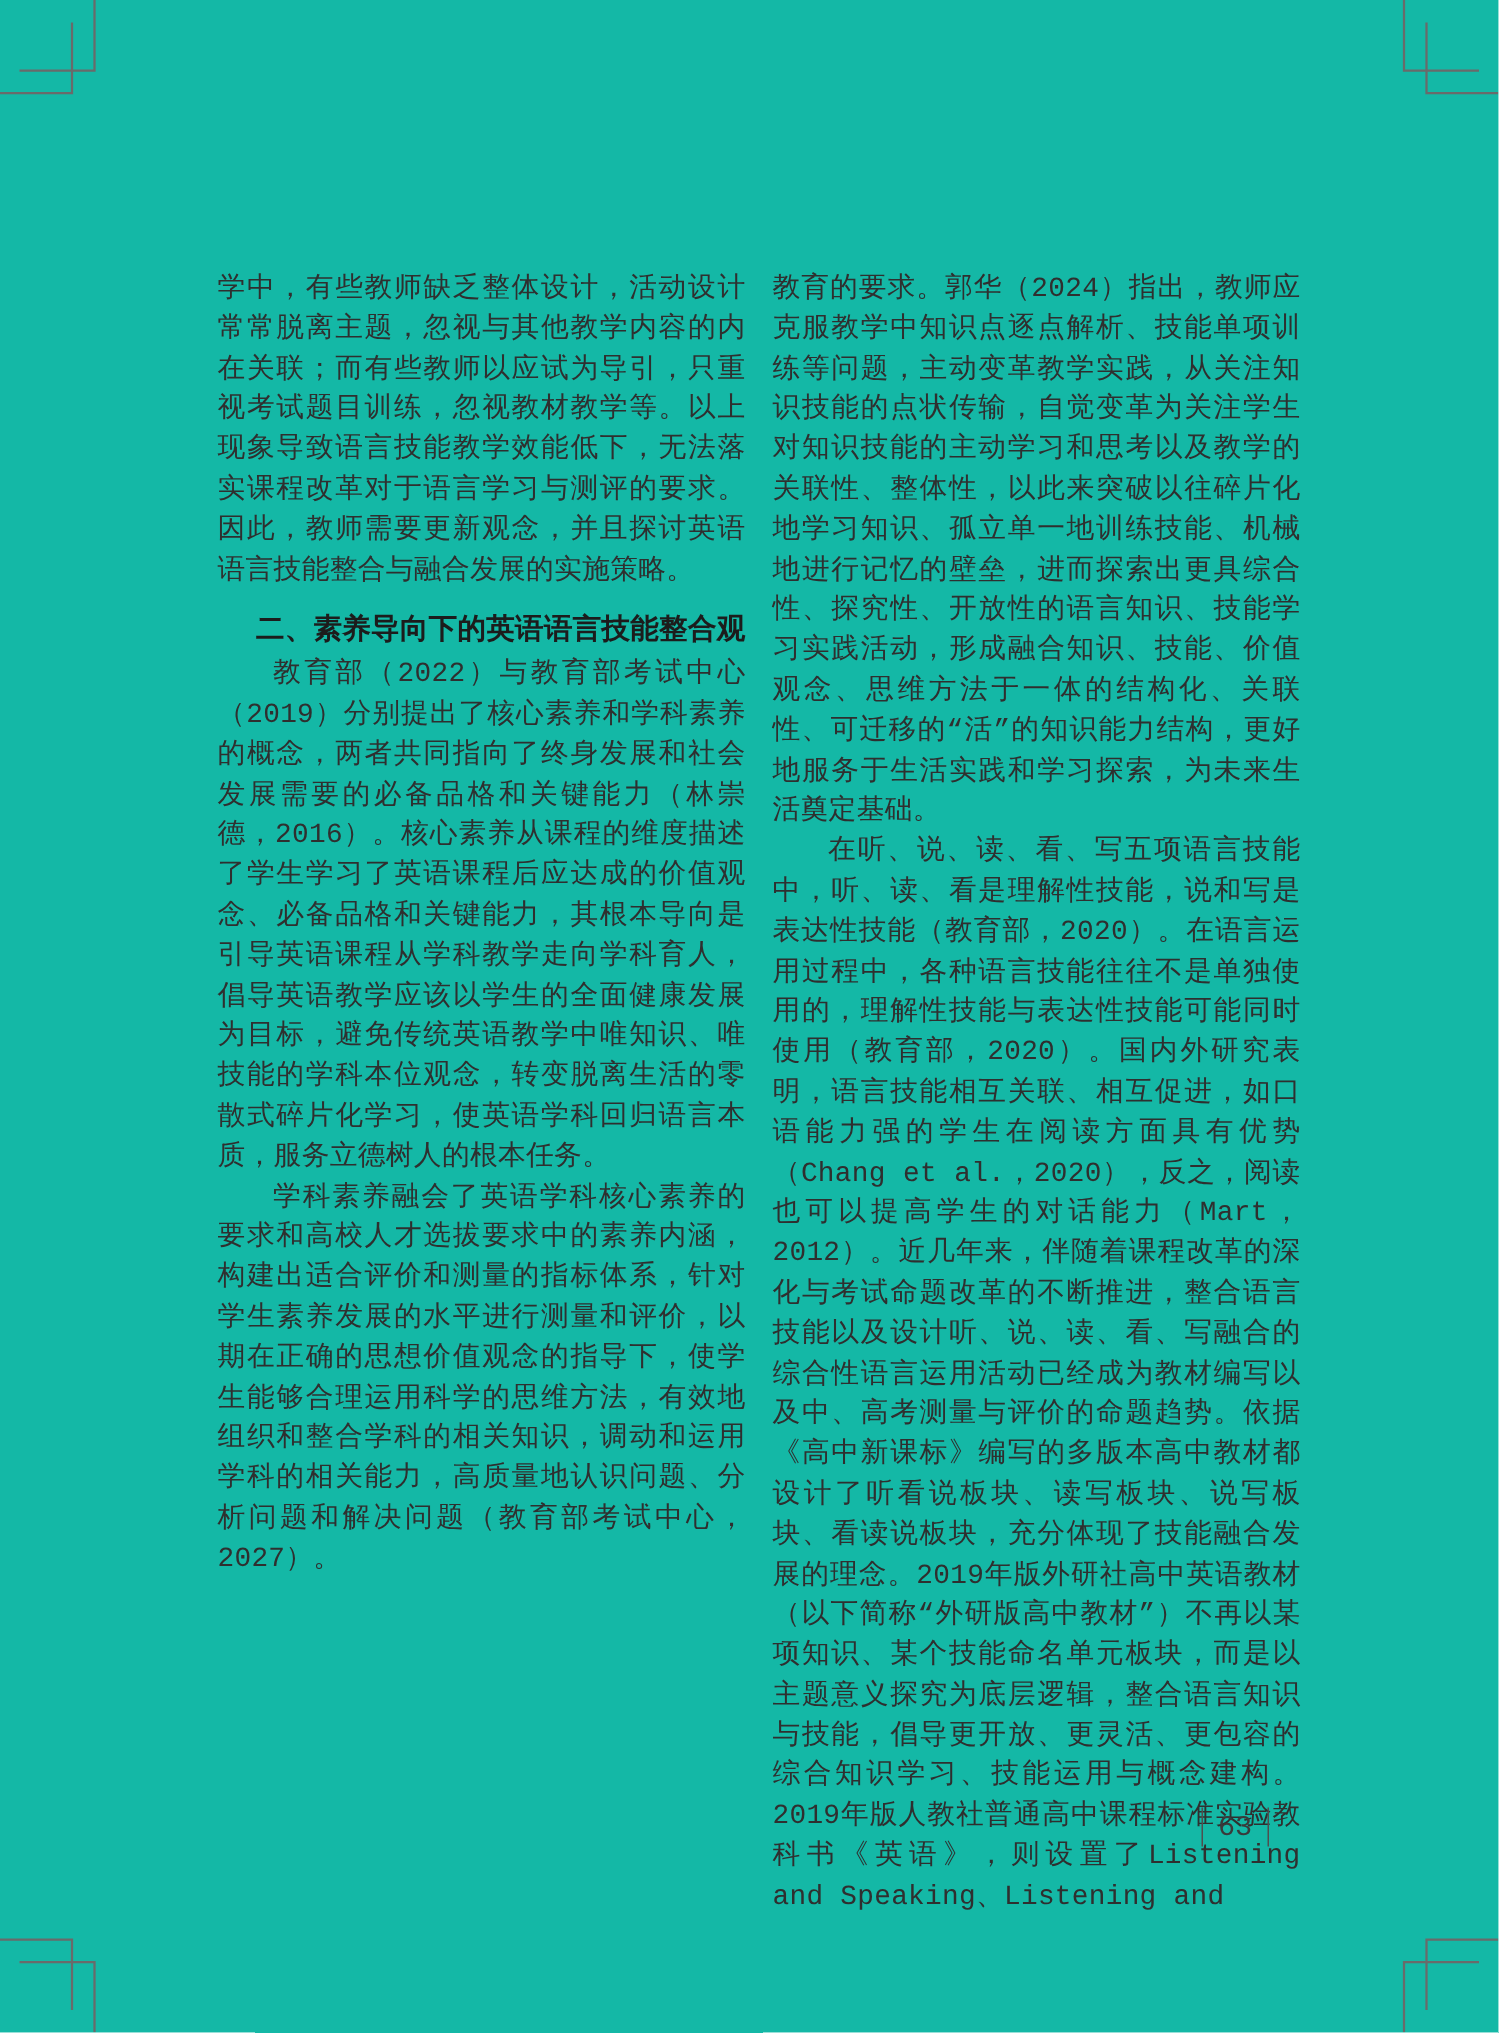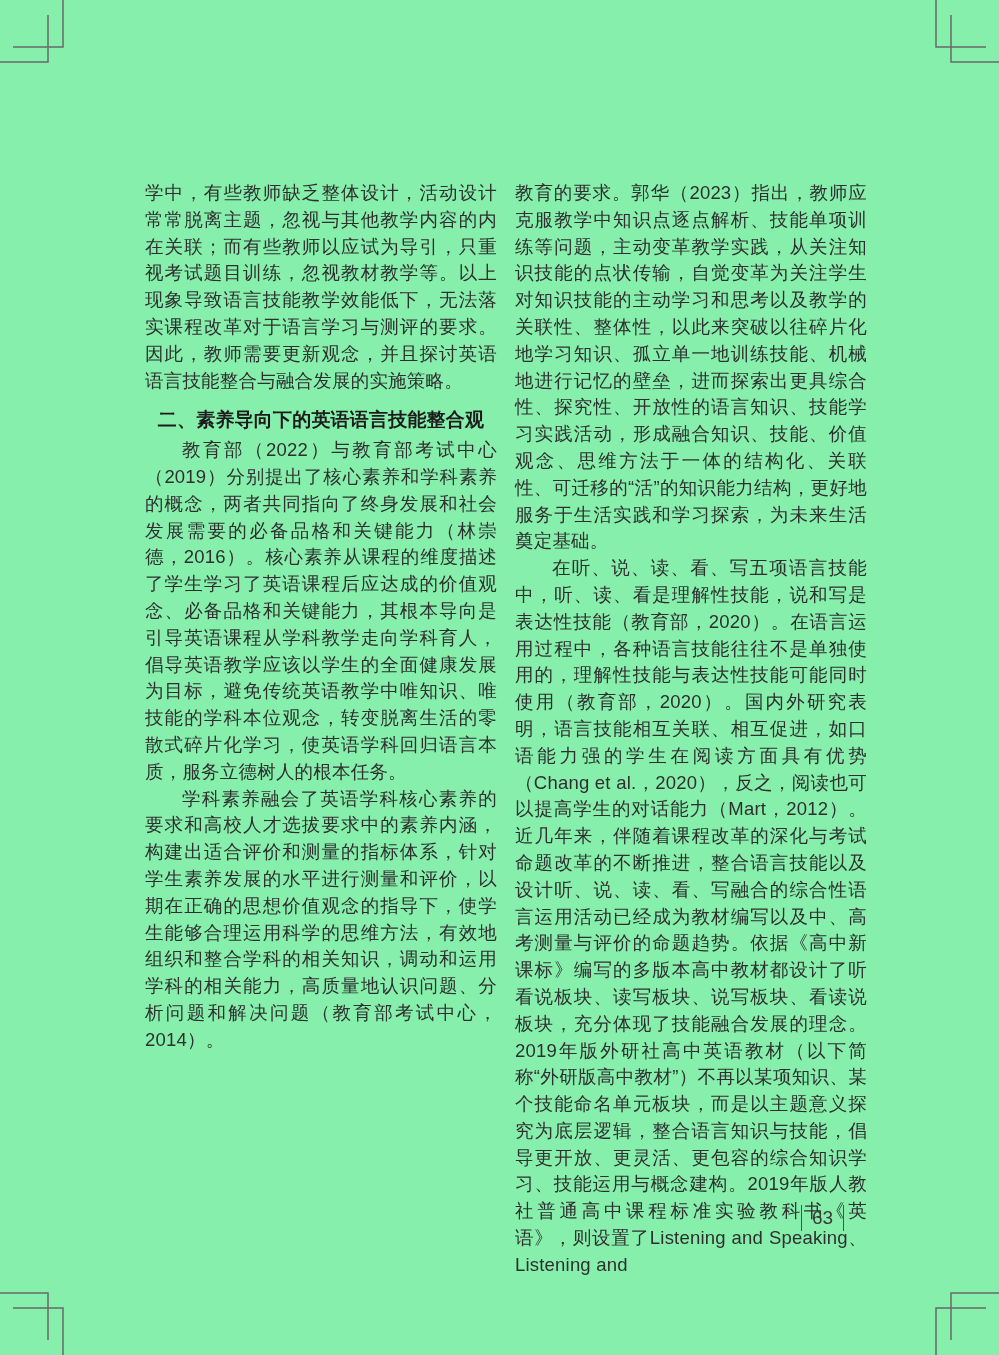--- a/index.html
+++ b/index.html
@@ -4,23 +4,23 @@
 <style>
   html, body {
     margin: 0;
     padding: 0;
     background: #ffffff;
   }
   .page {
     position: relative;
     width: 999px;
     height: 1355px;
-    background: #86efac;
+    background: #14b8a6;
     overflow: hidden;
-    font-family: Liberation Sans, sans-serif;
+    font-family: Liberation Mono, monospace;
   }
   
   .crop-mark {
     position: absolute;
     width: 70px;
     height: 70px;
     pointer-events: none;
   }
   .crop-mark.tl { top: 0; left: 0; }
   .crop-mark.tr { top: 0; right: 0; transform: scaleX(-1); }
@@ -49,21 +49,21 @@
   }
   .col p.indent {
     text-indent: 2em;
   }
   .col h2.section-heading {
     font-size: 19px;
     line-height: 26.8px;
     margin: 13px 0 3px 0;
     color: #1c1c1c;
     font-weight: bold;
-    text-align: center;
+    text-align: right;
   }
   
   .page-number {
     position: absolute;
     left: 801px;
     top: 1205px;
     height: 26px;
     line-height: 26px;
     padding: 0 10px;
     border-left: 1.5px solid #4f4f4f;
@@ -93,25 +93,25 @@
     <polyline points="63,0 63,47 13,47" fill="none" stroke="#6a6a6a" stroke-width="1.5"></polyline>
     <polyline points="0,62 48,62 48,15" fill="none" stroke="#6a6a6a" stroke-width="1.5"></polyline>
   </svg>
 
   <div class="columns">
 
     <div class="col">
       <p>学中，有些教师缺乏整体设计，活动设计常常脱离主题，忽视与其他教学内容的内在关联；而有些教师以应试为导引，只重视考试题目训练，忽视教材教学等。以上现象导致语言技能教学效能低下，无法落实课程改革对于语言学习与测评的要求。因此，教师需要更新观念，并且探讨英语语言技能整合与融合发展的实施策略。</p>
       <h2 class="section-heading">二、素养导向下的英语语言技能整合观</h2>
       <p class="indent">教育部（2022）与教育部考试中心（2019）分别提出了核心素养和学科素养的概念，两者共同指向了终身发展和社会发展需要的必备品格和关键能力（林崇德，2016）。核心素养从课程的维度描述了学生学习了英语课程后应达成的价值观念、必备品格和关键能力，其根本导向是引导英语课程从学科教学走向学科育人，倡导英语教学应该以学生的全面健康发展为目标，避免传统英语教学中唯知识、唯技能的学科本位观念，转变脱离生活的零散式碎片化学习，使英语学科回归语言本质，服务立德树人的根本任务。</p>
-      <p class="indent">学科素养融会了英语学科核心素养的要求和高校人才选拔要求中的素养内涵，构建出适合评价和测量的指标体系，针对学生素养发展的水平进行测量和评价，以期在正确的思想价值观念的指导下，使学生能够合理运用科学的思维方法，有效地组织和整合学科的相关知识，调动和运用学科的相关能力，高质量地认识问题、分析问题和解决问题（教育部考试中心，2014）。</p>
+      <p class="indent">学科素养融会了英语学科核心素养的要求和高校人才选拔要求中的素养内涵，构建出适合评价和测量的指标体系，针对学生素养发展的水平进行测量和评价，以期在正确的思想价值观念的指导下，使学生能够合理运用科学的思维方法，有效地组织和整合学科的相关知识，调动和运用学科的相关能力，高质量地认识问题、分析问题和解决问题（教育部考试中心，2027）。</p>
     </div>
 
     <div class="col">
-      <p>教育的要求。郭华（2023）指出，教师应克服教学中知识点逐点解析、技能单项训练等问题，主动变革教学实践，从关注知识技能的点状传输，自觉变革为关注学生对知识技能的主动学习和思考以及教学的关联性、整体性，以此来突破以往碎片化地学习知识、孤立单一地训练技能、机械地进行记忆的壁垒，进而探索出更具综合性、探究性、开放性的语言知识、技能学习实践活动，形成融合知识、技能、价值观念、思维方法于一体的结构化、关联性、可迁移的“活”的知识能力结构，更好地服务于生活实践和学习探索，为未来生活奠定基础。</p>
+      <p>教育的要求。郭华（2024）指出，教师应克服教学中知识点逐点解析、技能单项训练等问题，主动变革教学实践，从关注知识技能的点状传输，自觉变革为关注学生对知识技能的主动学习和思考以及教学的关联性、整体性，以此来突破以往碎片化地学习知识、孤立单一地训练技能、机械地进行记忆的壁垒，进而探索出更具综合性、探究性、开放性的语言知识、技能学习实践活动，形成融合知识、技能、价值观念、思维方法于一体的结构化、关联性、可迁移的“活”的知识能力结构，更好地服务于生活实践和学习探索，为未来生活奠定基础。</p>
       <p class="indent">在听、说、读、看、写五项语言技能中，听、读、看是理解性技能，说和写是表达性技能（教育部，2020）。在语言运用过程中，各种语言技能往往不是单独使用的，理解性技能与表达性技能可能同时使用（教育部，2020）。国内外研究表明，语言技能相互关联、相互促进，如口语能力强的学生在阅读方面具有优势（Chang et al.，2020），反之，阅读也可以提高学生的对话能力（Mart，2012）。近几年来，伴随着课程改革的深化与考试命题改革的不断推进，整合语言技能以及设计听、说、读、看、写融合的综合性语言运用活动已经成为教材编写以及中、高考测量与评价的命题趋势。依据《高中新课标》编写的多版本高中教材都设计了听看说板块、读写板块、说写板块、看读说板块，充分体现了技能融合发展的理念。2019年版外研社高中英语教材（以下简称“外研版高中教材”）不再以某项知识、某个技能命名单元板块，而是以主题意义探究为底层逻辑，整合语言知识与技能，倡导更开放、更灵活、更包容的综合知识学习、技能运用与概念建构。2019年版人教社普通高中课程标准实验教科书《英语》，则设置了Listening and Speaking、Listening and</p>
     </div>
 
   </div>
 
   <div class="page-number">63</div>
 
 </div>
 
 </body></html>

